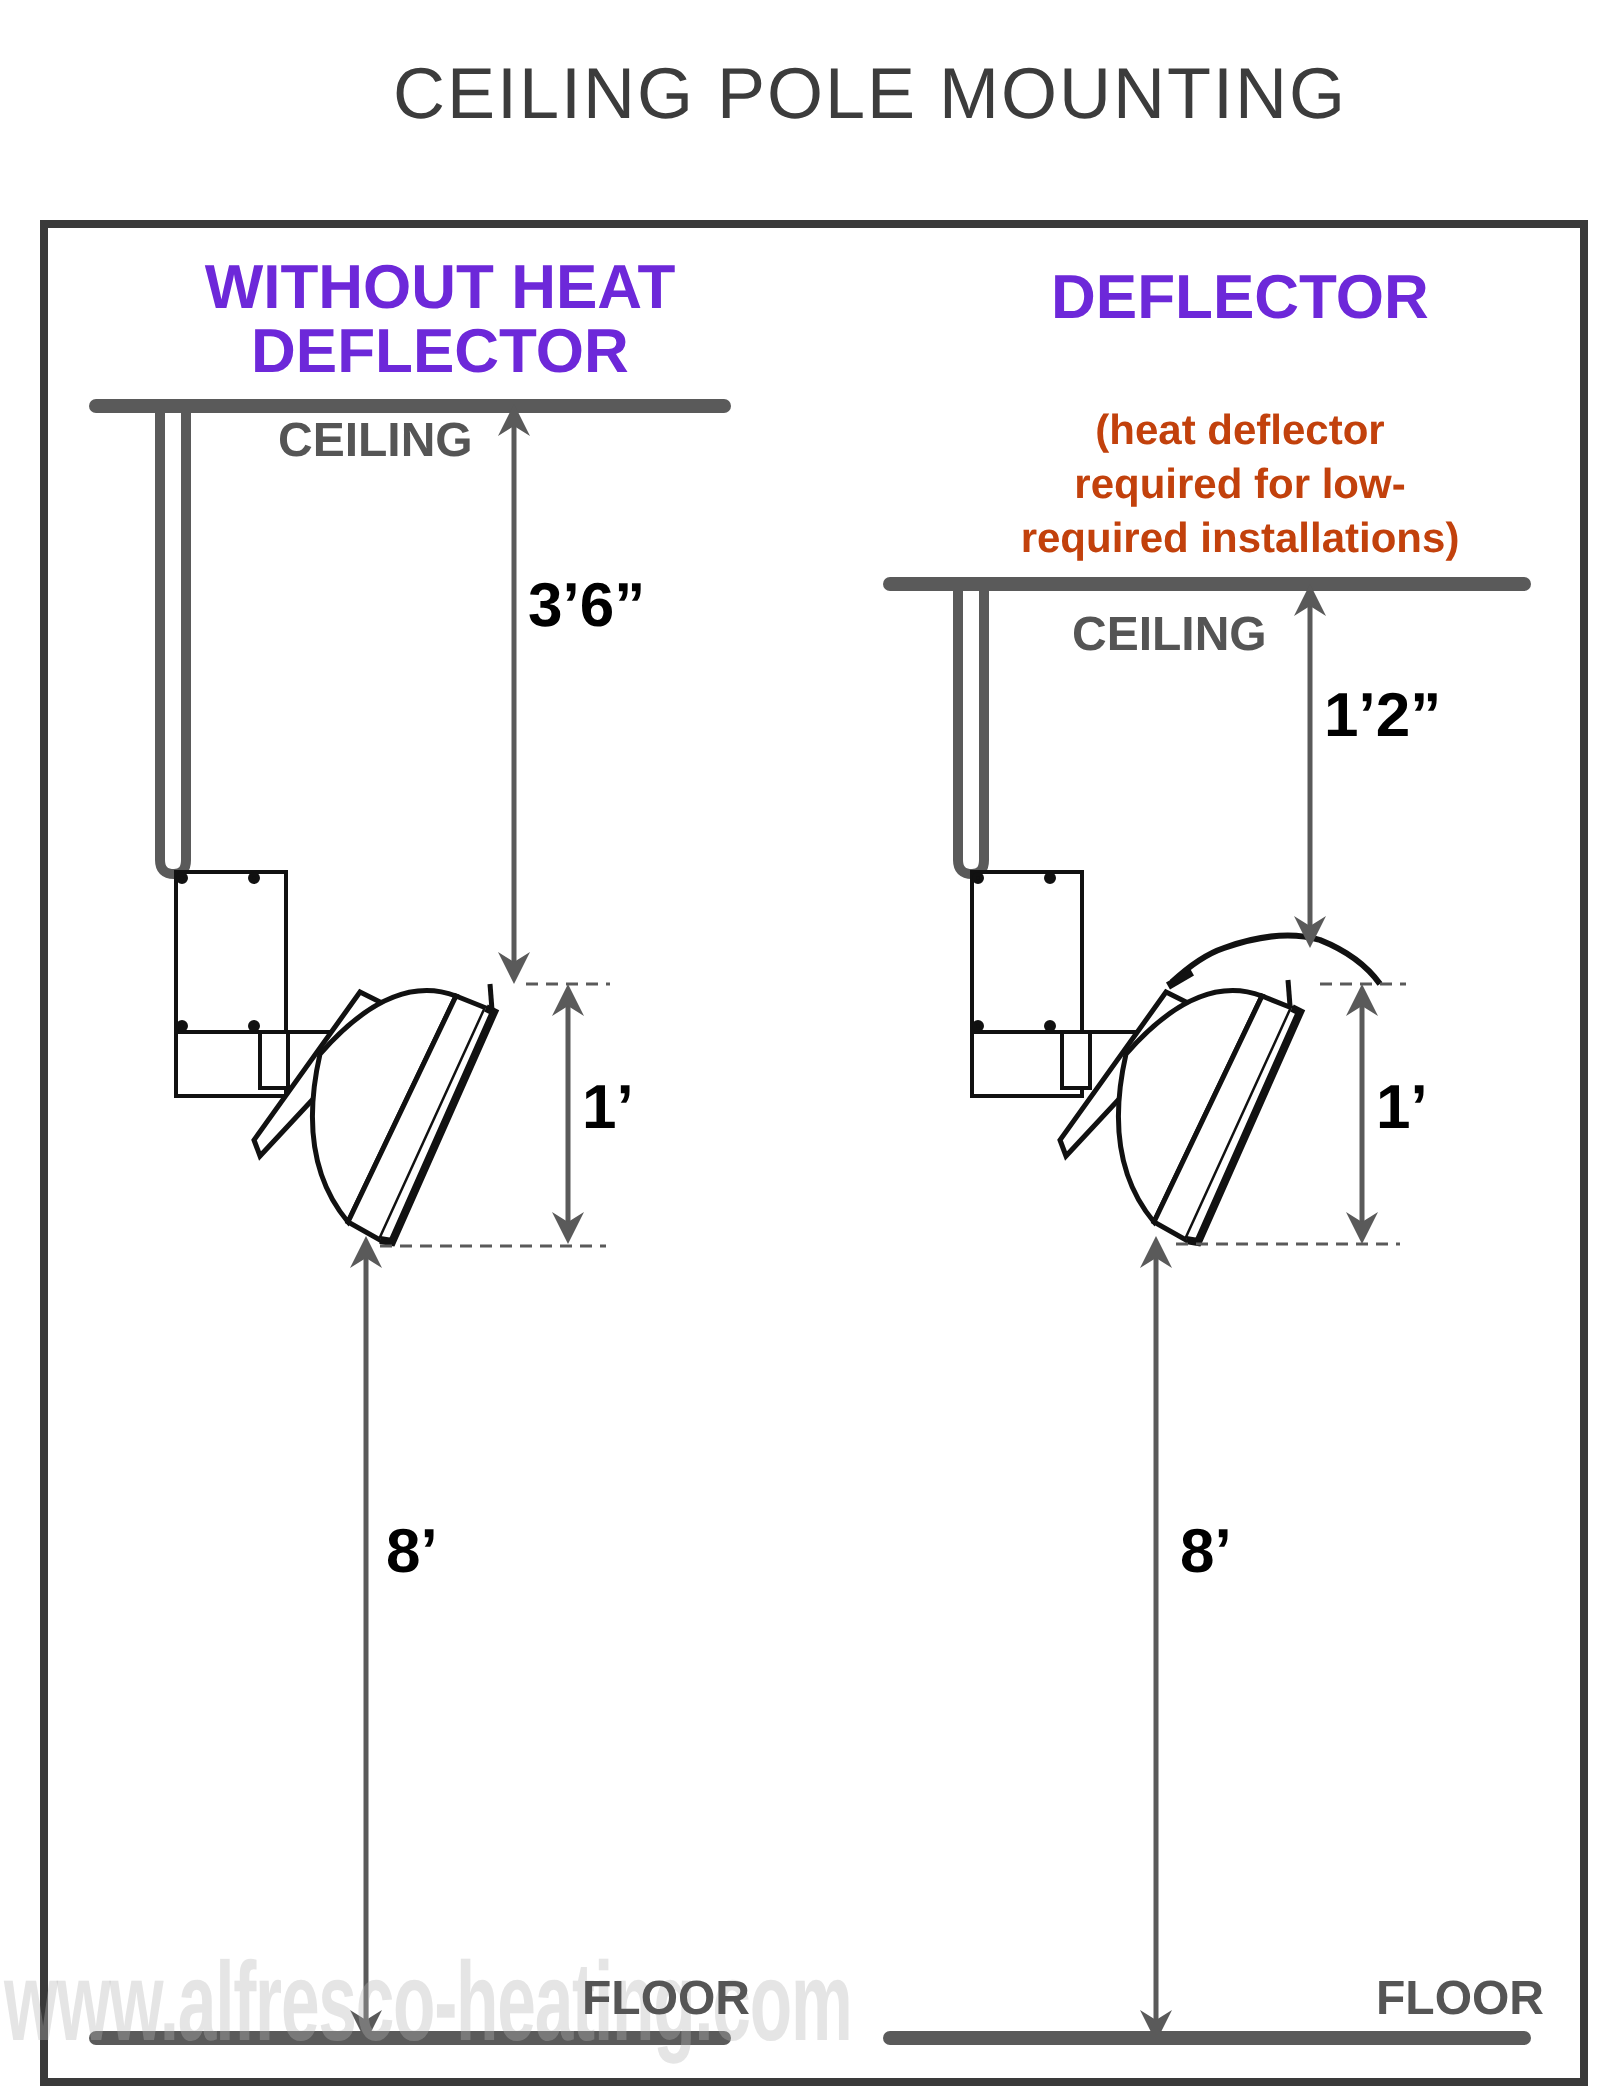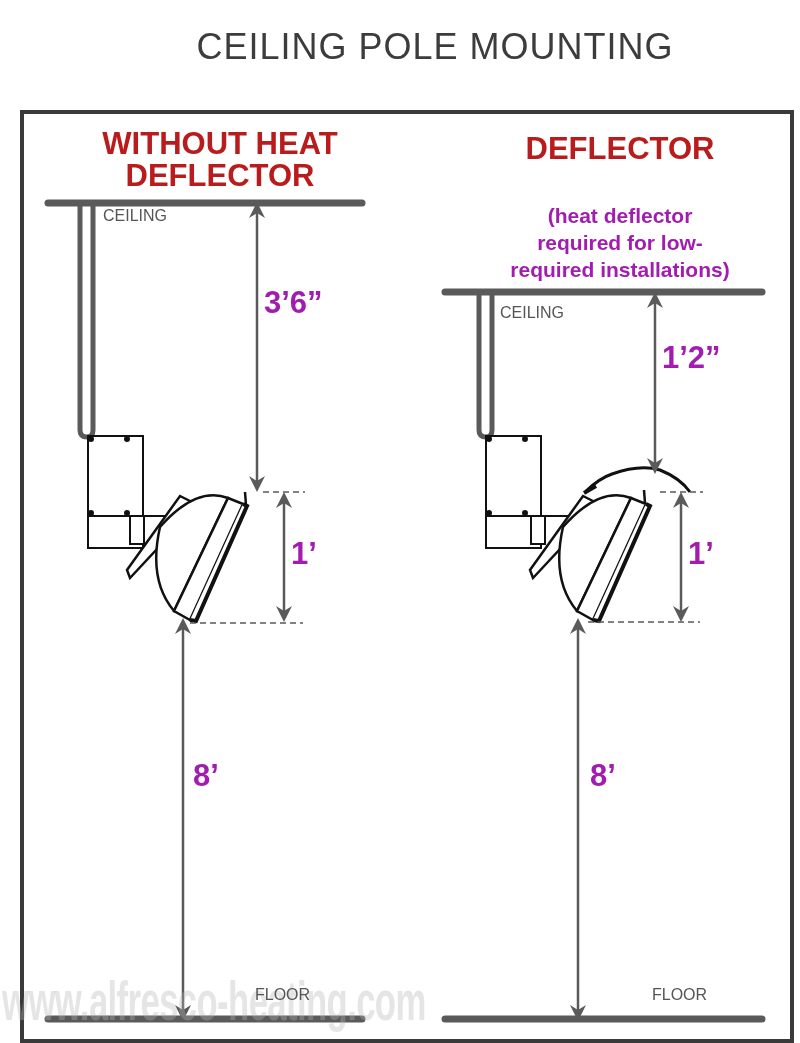--- a/index.html
+++ b/index.html
@@ -1,23 +1,23 @@
 <!DOCTYPE html>
 <html><head>
   <meta charset="utf-8">
   <style>
     html, body { margin: 0; padding: 0; background: #ffffff; }
     body { width: 800px; height: 1043px; position: relative; overflow: hidden; font-family: "Liberation Sans", "DejaVu Sans", sans-serif; color: #4a4a4a; }
     .page-title { position: absolute; left: 0; top: 26px; width: 870px; text-align: center; font-size: 36px; letter-spacing: 1px; color: #3c3c3c; font-weight: 400; }
     .frame { position: absolute; left: 20px; top: 110px; width: 766px; height: 925px; border: 4px solid #3a3a3a; box-sizing: content-box; }
     svg.drawing { position: absolute; left: 0; top: 0; width: 800px; height: 1043px; }
-    .heading { position: absolute; text-align: center; font-weight: 700; font-size: 31px; line-height: 32px; color: #b91c1c; }
-    .subnote { position: absolute; text-align: center; font-weight: 700; font-size: 21px; line-height: 27px; color: #a21caf; }
-    .label { position: absolute; font-weight: 400; font-size: 16px; color: #555555; }
-    .dim { position: absolute; font-weight: 700; font-size: 31px; color: #a21caf; }
+    .heading { position: absolute; text-align: center; font-weight: 700; font-size: 31px; line-height: 32px; color: #6d28d9; }
+    .subnote { position: absolute; text-align: center; font-weight: 700; font-size: 21px; line-height: 27px; color: #c2410c; }
+    .label { position: absolute; font-weight: 700; font-size: 24px; color: #555555; margin-left: 36px; }
+    .dim { position: absolute; font-weight: 700; font-size: 31px; color: #000000; }
     .watermark { position: absolute; left: 2px; top: 968px; font-size: 56px; font-weight: 700; color: rgba(180,180,180,0.35); letter-spacing: -1px; transform: scaleX(0.62); transform-origin: left top; white-space: nowrap; font-family: "Liberation Sans Narrow", "Liberation Sans", sans-serif; }
   </style>
 </head>
 <body>
 
 <div class="page-title">CEILING POLE MOUNTING</div>
 
 <div class="frame"></div>
 
 <svg class="drawing" viewBox="0 0 800 1043" xmlns="http://www.w3.org/2000/svg">

